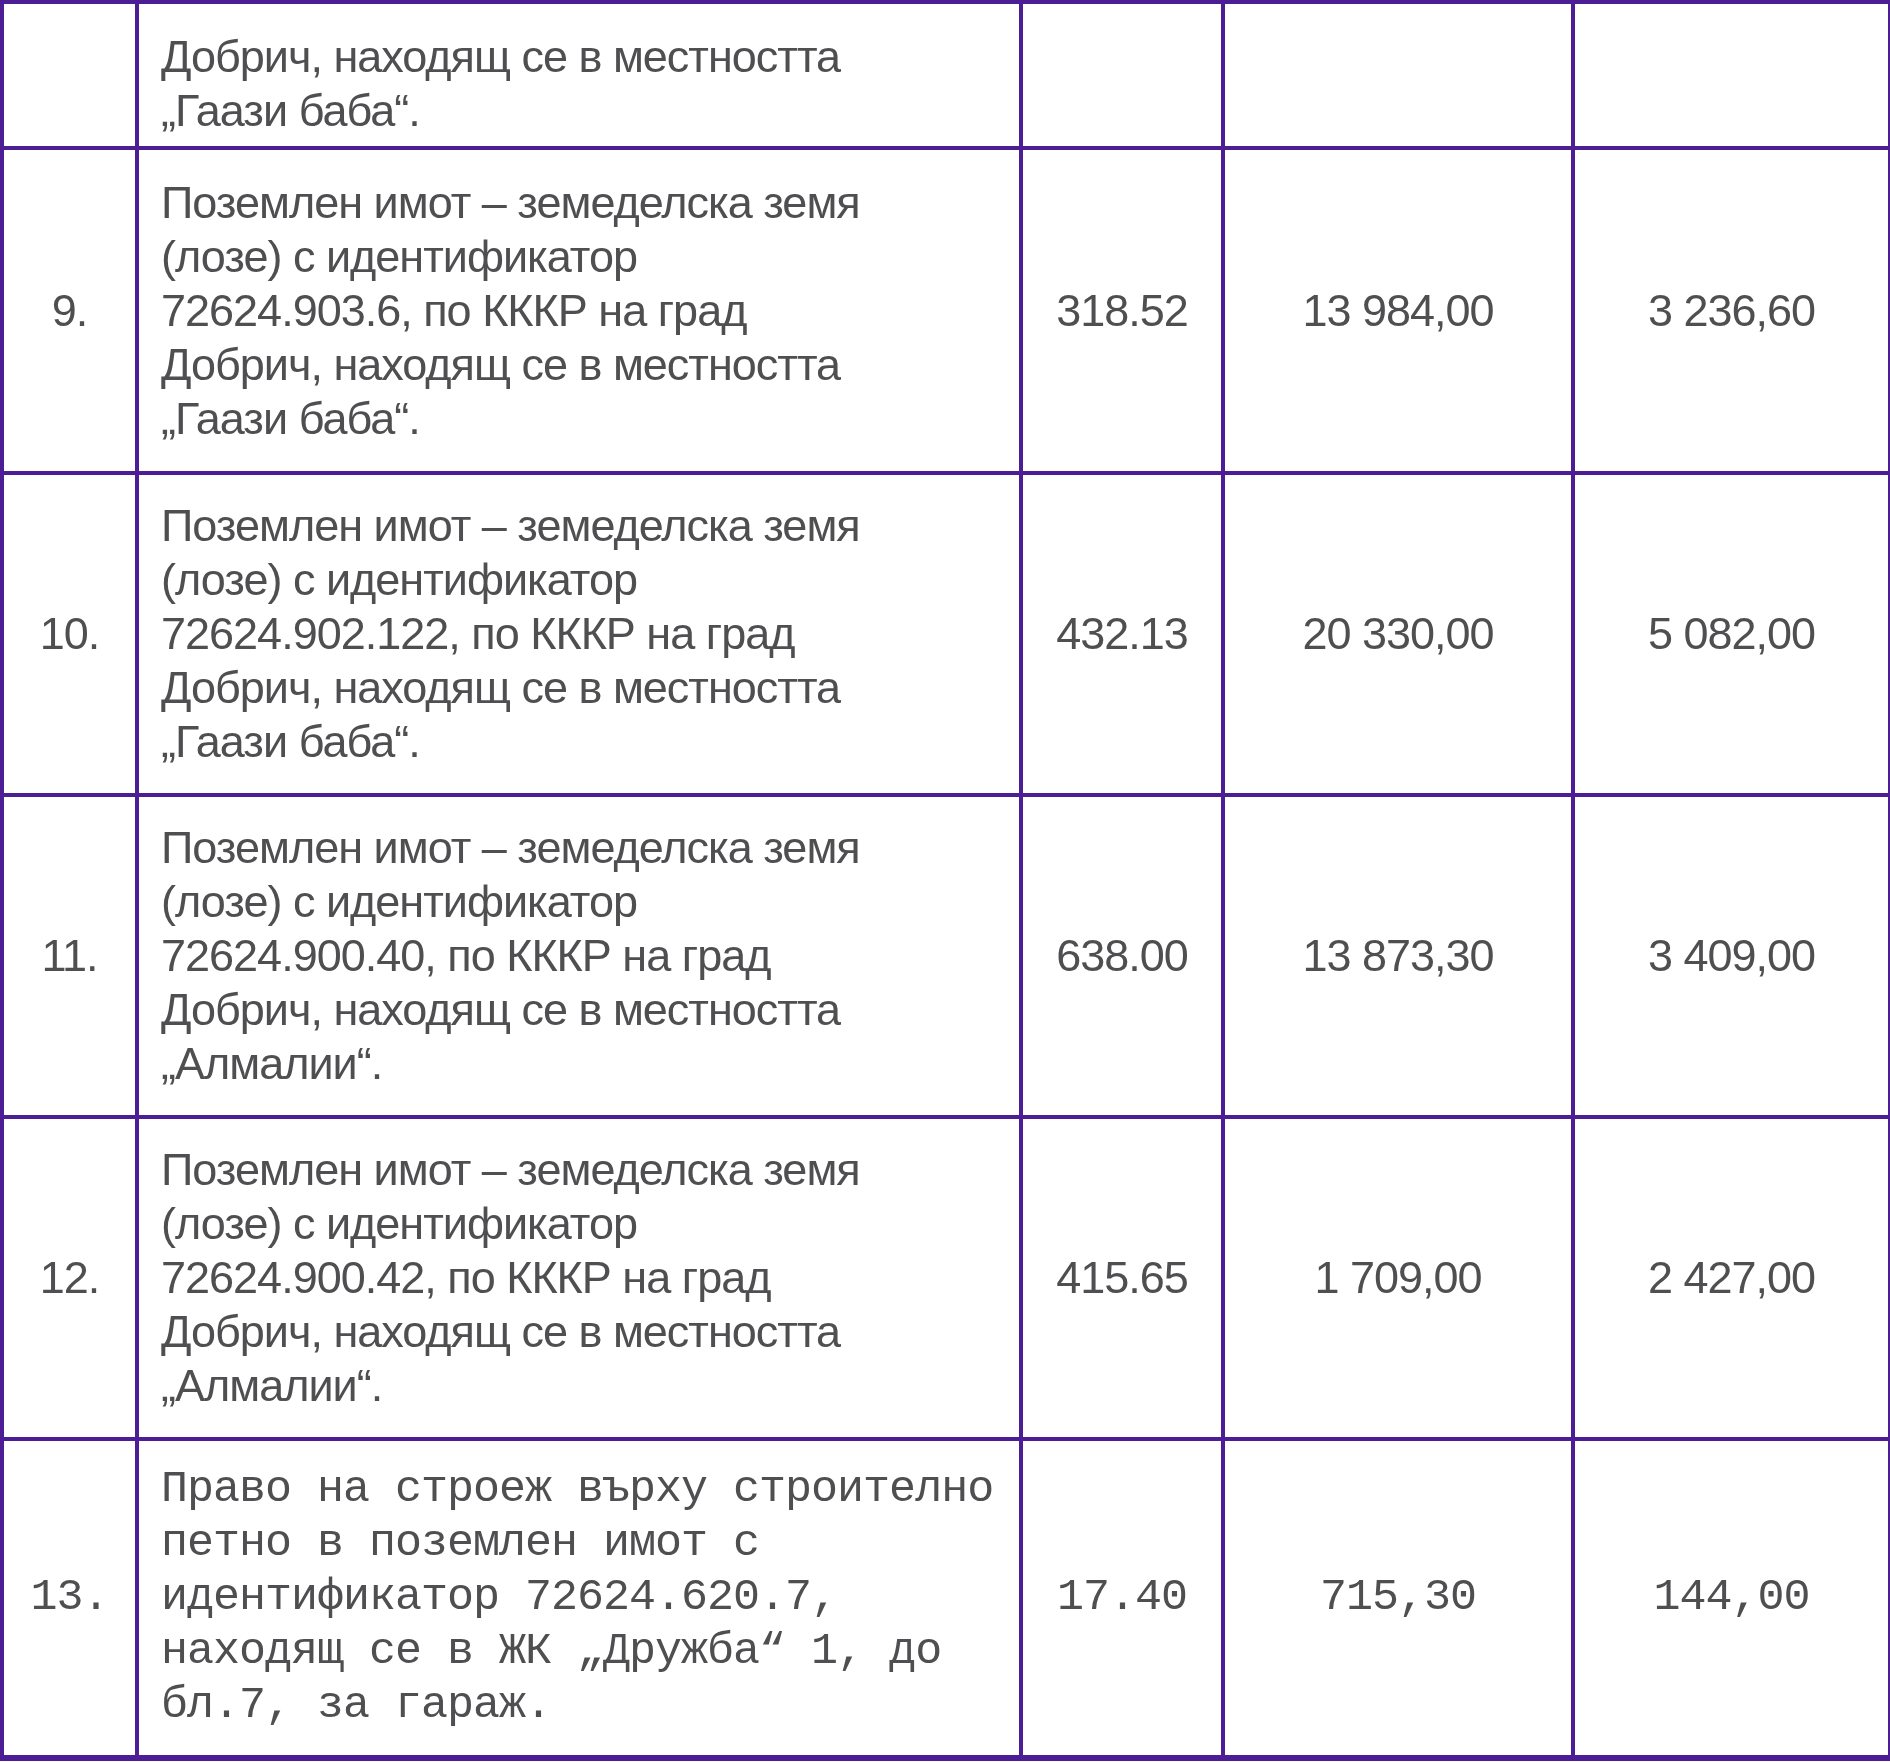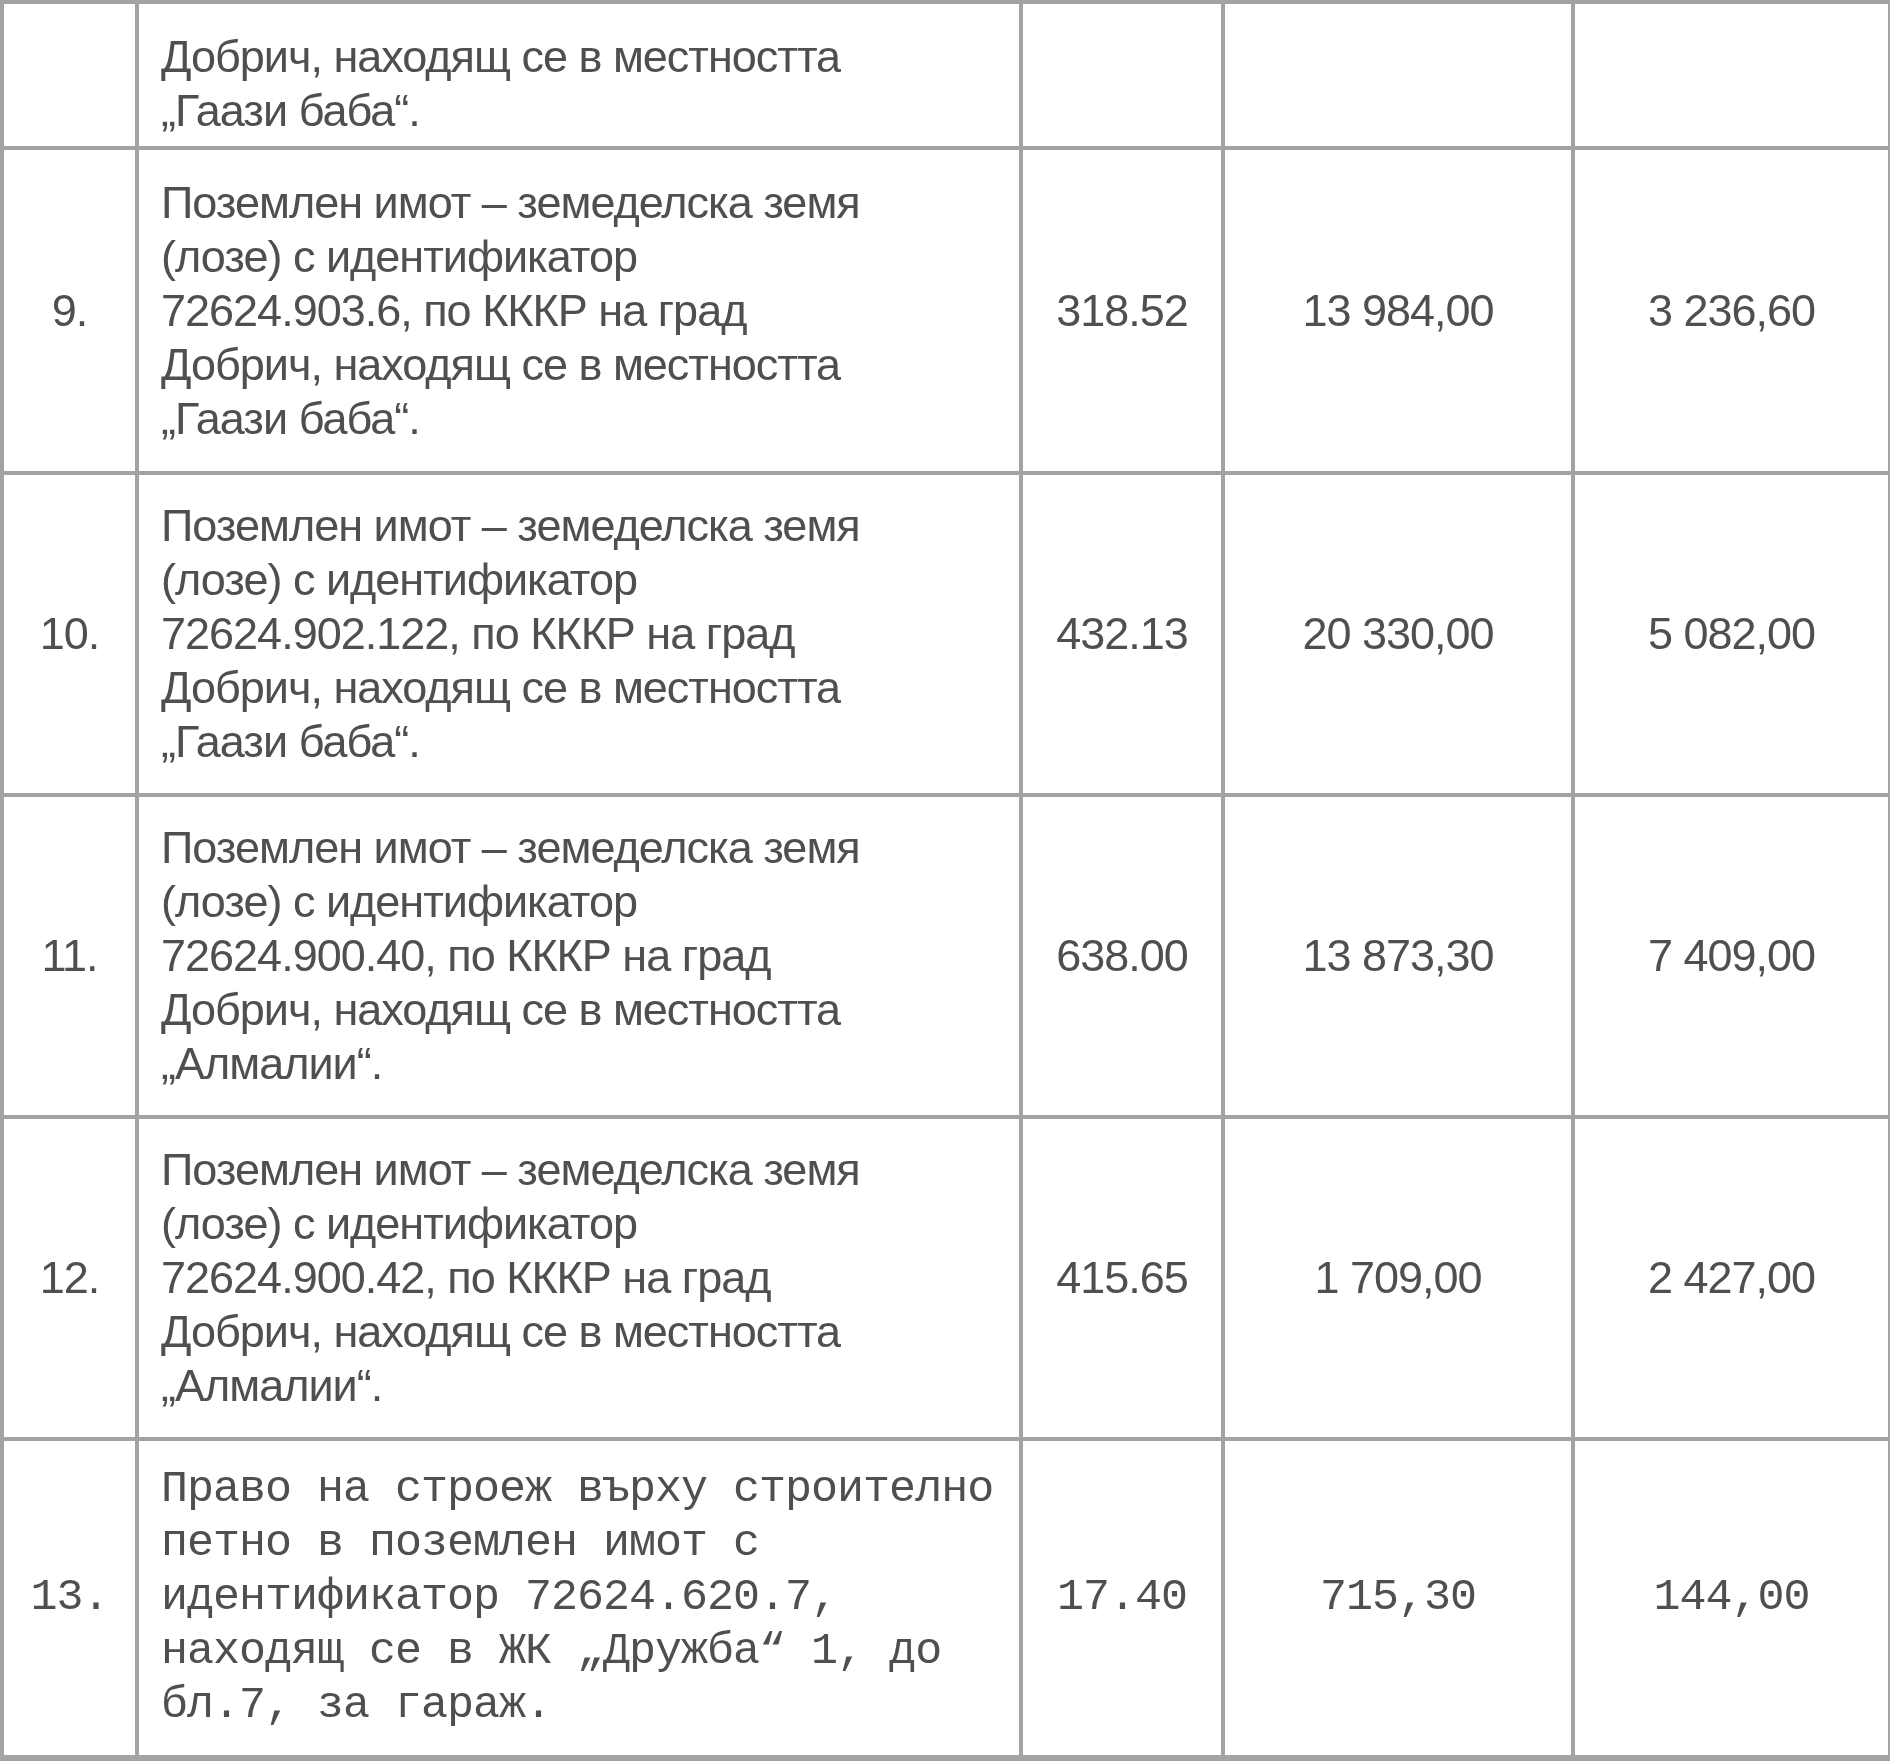--- a/index.html
+++ b/index.html
@@ -18,21 +18,21 @@
     table-layout: fixed;
     width: 1888px;
     font-family: "Liberation Sans", "DejaVu Sans", sans-serif;
     font-stretch: condensed;
     font-size: 45px;
     line-height: 54px;
     letter-spacing: -1px;
     color: #4f4f52;
   }
   td {
-    border: 4px solid #a3a3a3;
+    border: 4px solid #4c1d95;
     vertical-align: middle;
     white-space: pre-line;
     overflow: hidden;
     padding: 0;
   }
   td.cell-num {
     text-align: center;
     padding: 0 6px;
   }
   td.cell-desc {
@@ -96,21 +96,21 @@
     </tr>
     <tr style="height:322px">
       <td class="cell-num">11.</td>
       <td class="cell-desc">Поземлен имот – земеделска земя
 (лозе) с идентификатор
 72624.900.40, по КККР на град
 Добрич, находящ се в местността
 „Алмалии“.</td>
       <td class="cell-area">638.00</td>
       <td class="cell-val1">13 873,30</td>
-      <td class="cell-val2">7 409,00</td>
+      <td class="cell-val2">3 409,00</td>
     </tr>
     <tr style="height:322px">
       <td class="cell-num">12.</td>
       <td class="cell-desc">Поземлен имот – земеделска земя
 (лозе) с идентификатор
 72624.900.42, по КККР на град
 Добрич, находящ се в местността
 „Алмалии“.</td>
       <td class="cell-area">415.65</td>
       <td class="cell-val1">1 709,00</td>

